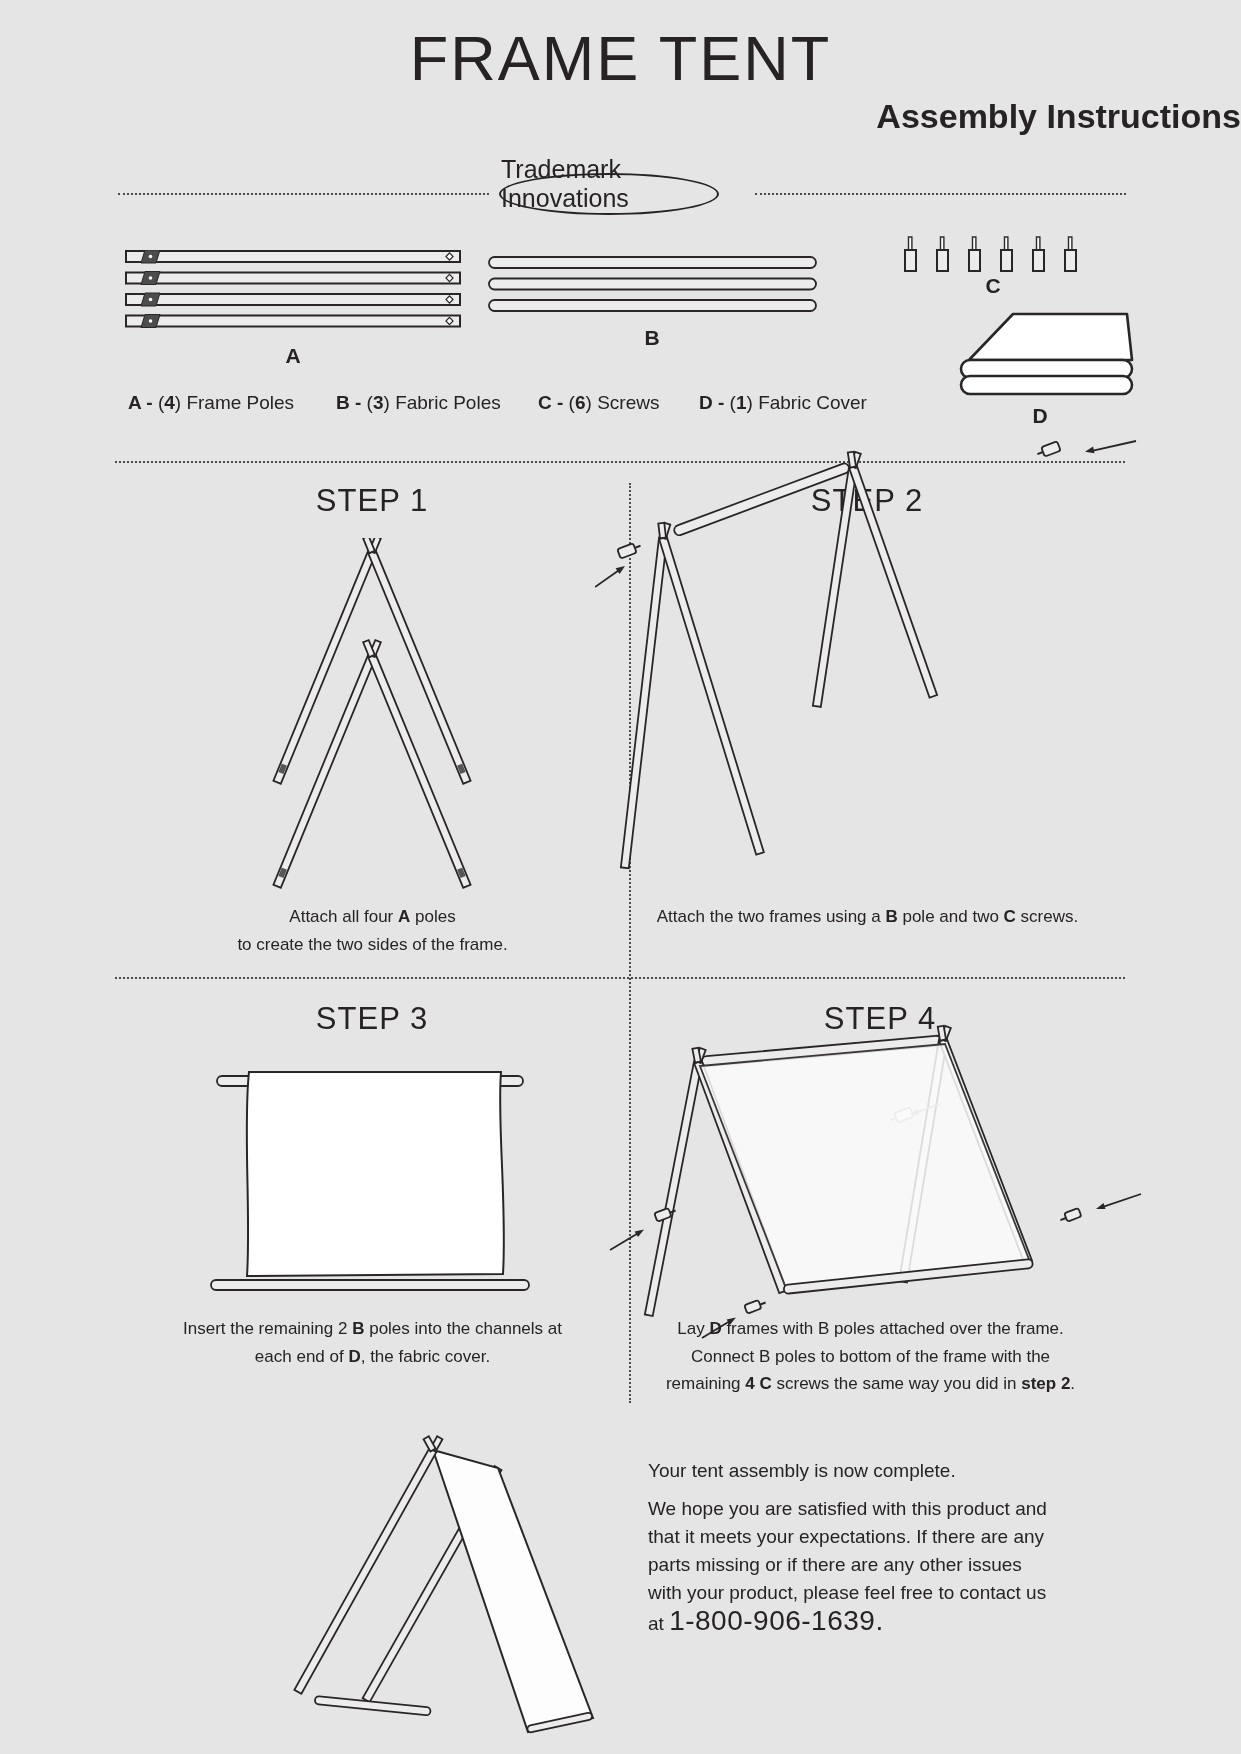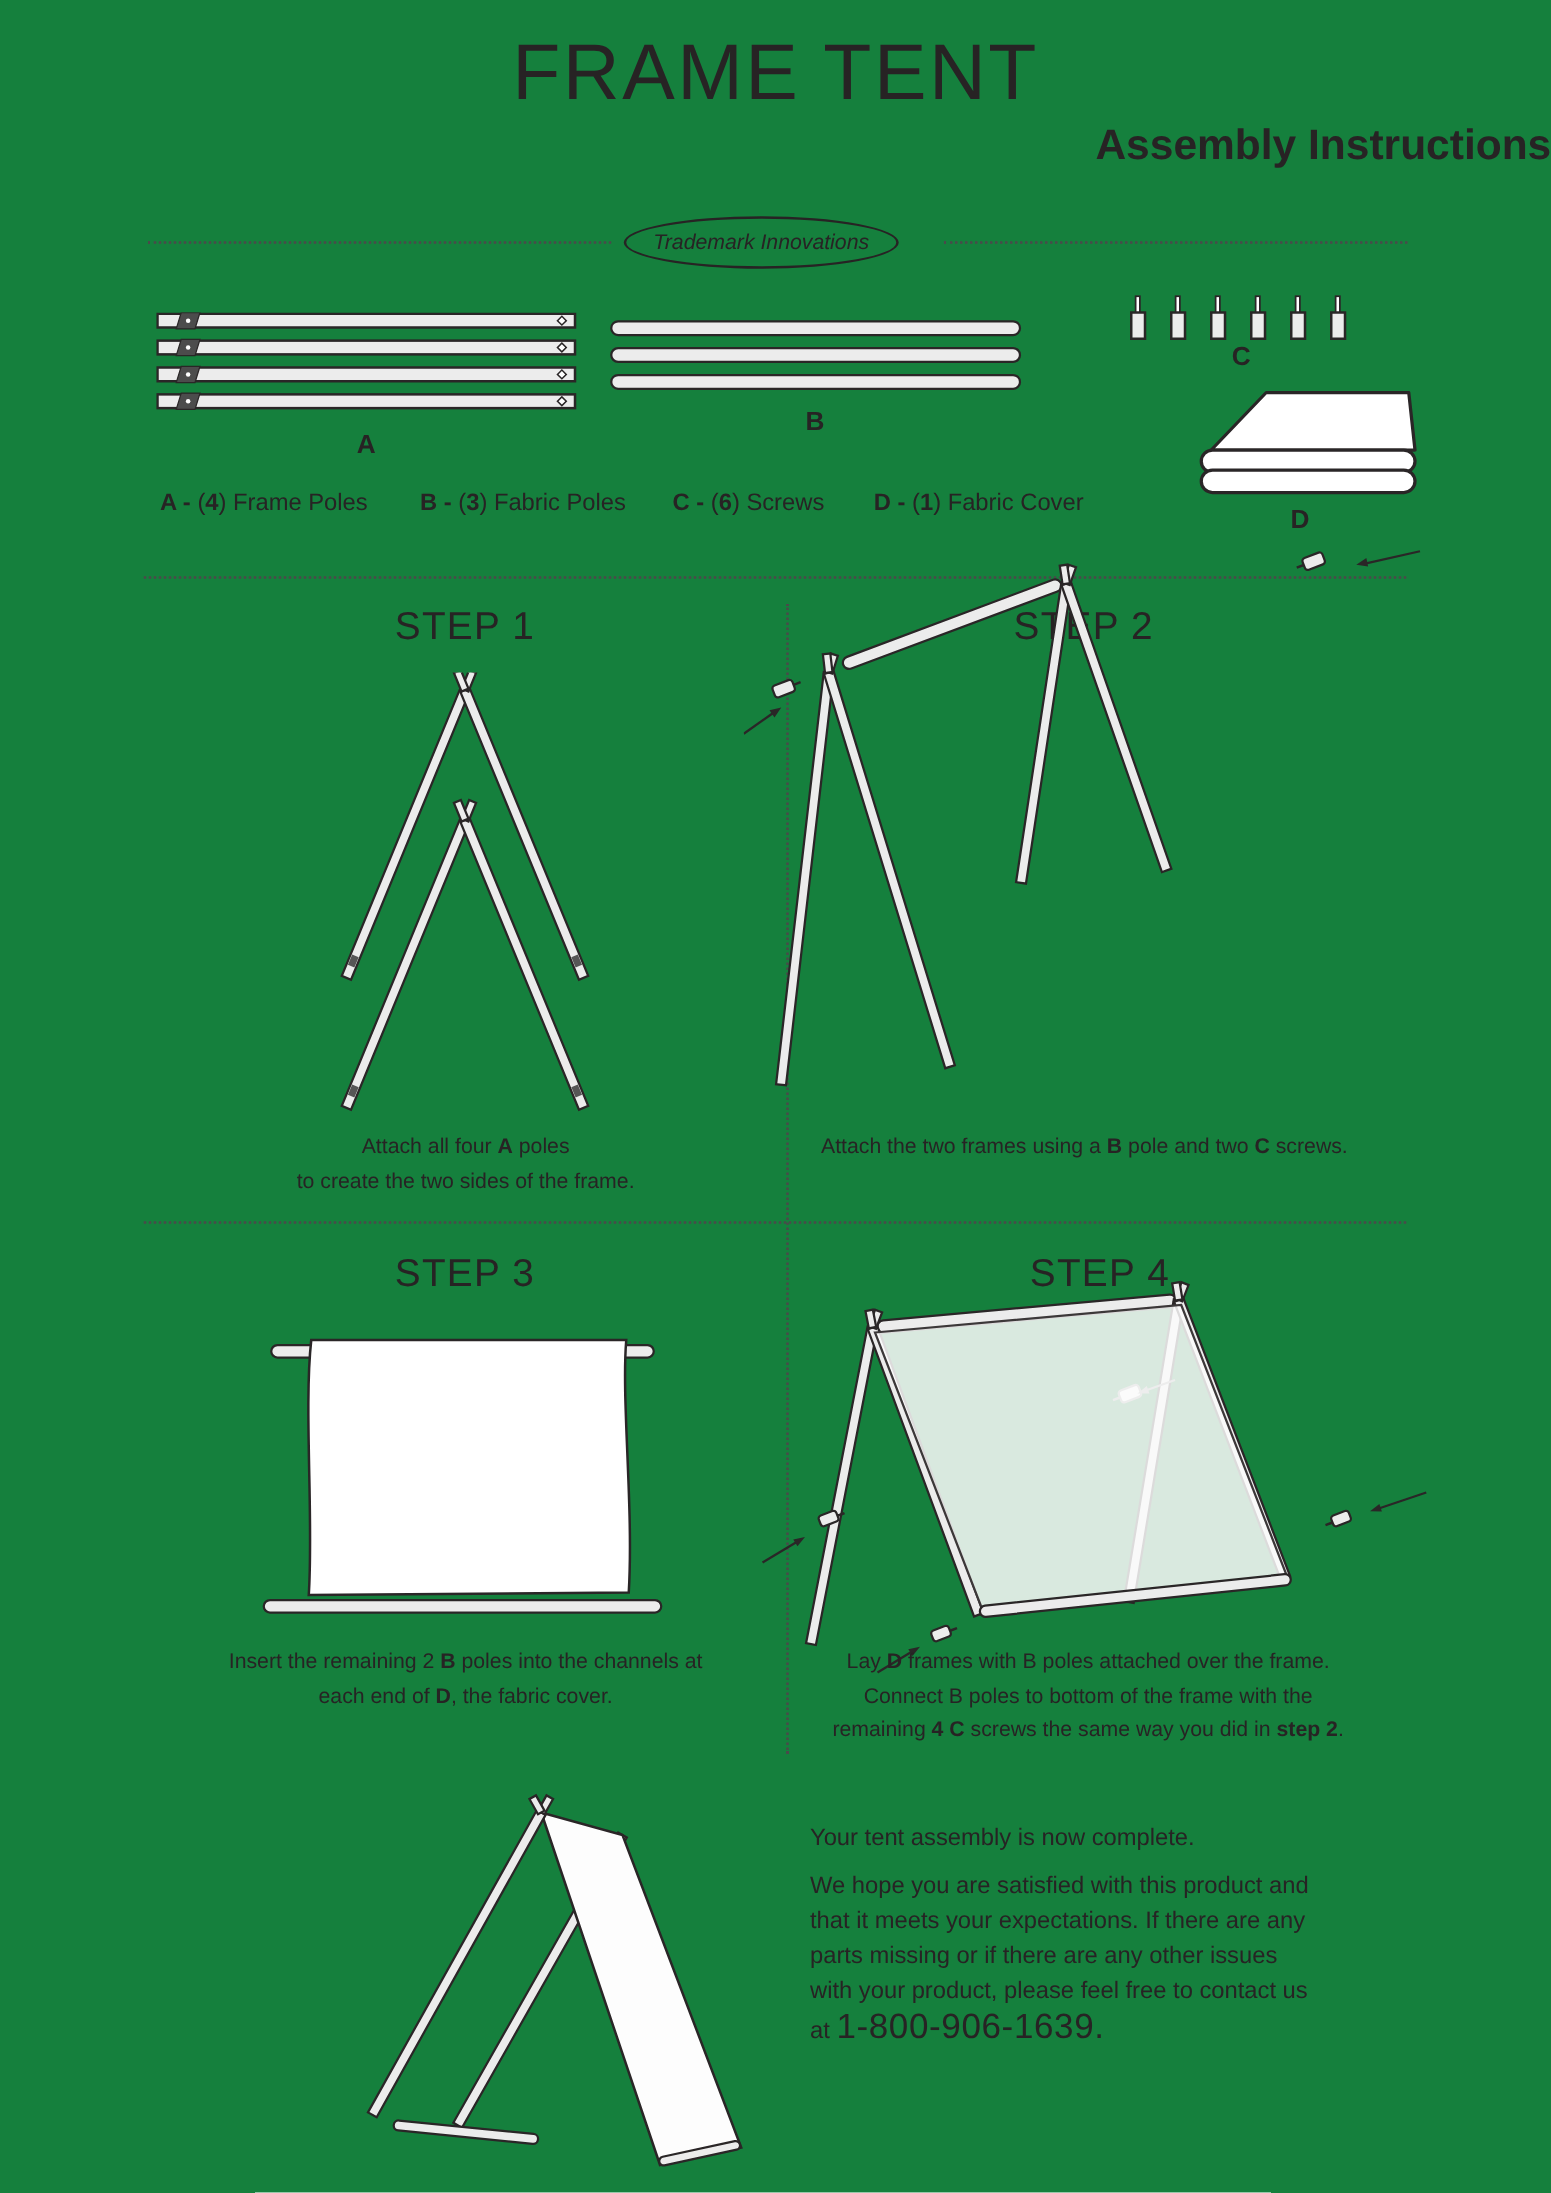--- a/index.html
+++ b/index.html
@@ -1,28 +1,28 @@
 <!DOCTYPE html>
 <html><head>
 <meta charset="utf-8">
 <style>
   html,body{margin:0;padding:0;background:#fff;}
-  .page{position:relative;width:1241px;height:1754px;background:#15803d;
+  .page{position:relative;width:1241px;height:1754px;background:#e5e5e5;
         font-family:"Liberation Sans",sans-serif;color:#272324;overflow:hidden;}
   .abs{position:absolute;}
   .title{position:absolute;top:22px;left:0;width:100%;text-align:center;
          font-size:63px;letter-spacing:2px;font-weight:400;}
   .subtitle{position:absolute;top:97px;left:0;width:100%;text-align:right;
          font-size:34px;font-weight:700;}
   .brand-row{position:absolute;top:172px;left:118px;width:1008px;height:44px;
          display:flex;align-items:center;}
   .dots{border-top:2.2px dotted #4a4a4a;height:0;flex:1;}
   .brand-oval{width:216px;height:38px;border:2.5px solid #272324;border-radius:50%;
-         display:flex;align-items:center;justify-content:center;
-         margin:0 36px 0 10px;font-size:17px;flex:none;font-style:italic;}
+         display:flex;align-items:flex-end;justify-content:center;
+         margin:0 36px 0 10px;font-size:25px;flex:none;}
   .part-label{position:absolute;transform:translateX(-50%);font-weight:700;font-size:21px;}
   .legend-item{position:absolute;top:392px;font-size:19px;white-space:pre;}
   .hdots{position:absolute;left:115px;width:1010px;border-top:2.2px dotted #4a4a4a;height:0;}
   .vdots{position:absolute;left:629px;top:483px;height:920px;width:0;
          border-left:2.2px dotted #4a4a4a;}
   .step-title{position:absolute;transform:translateX(-50%);font-size:31px;
          letter-spacing:1px;font-weight:400;}
   .caption{position:absolute;text-align:center;font-size:17px;line-height:27.5px;}
   .cap-line{white-space:pre;}
   .caption b{font-weight:700;}

